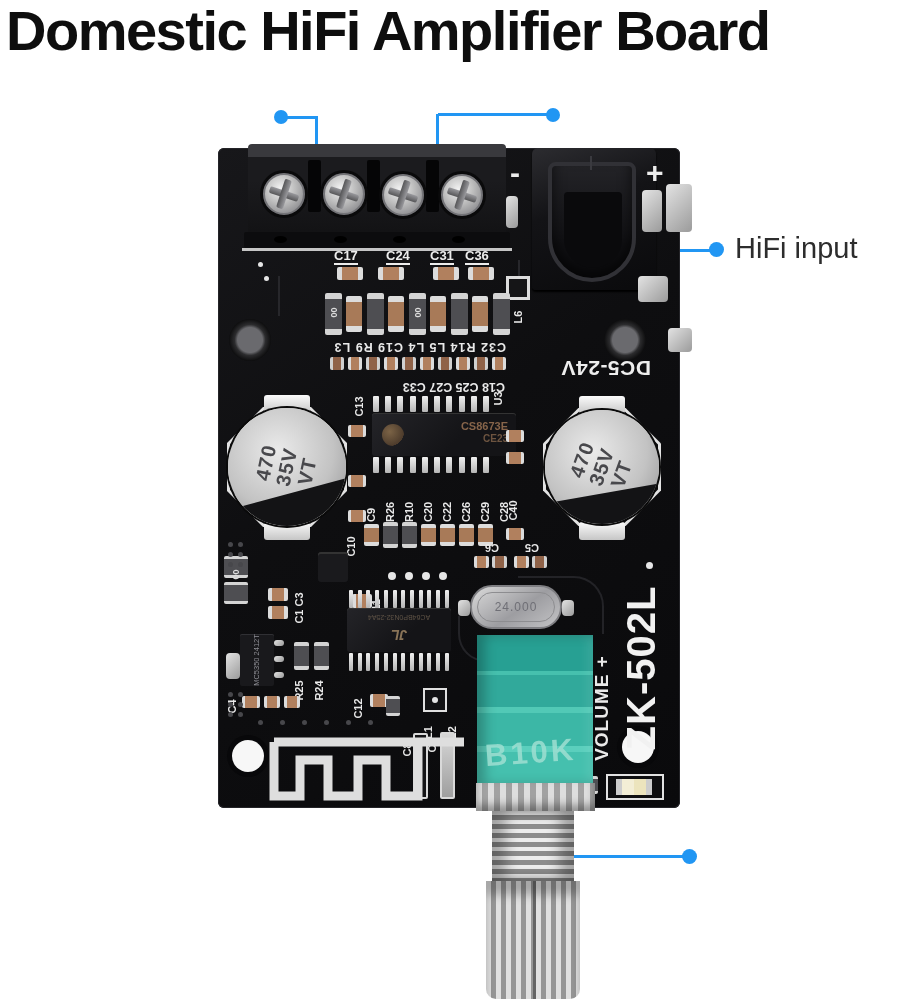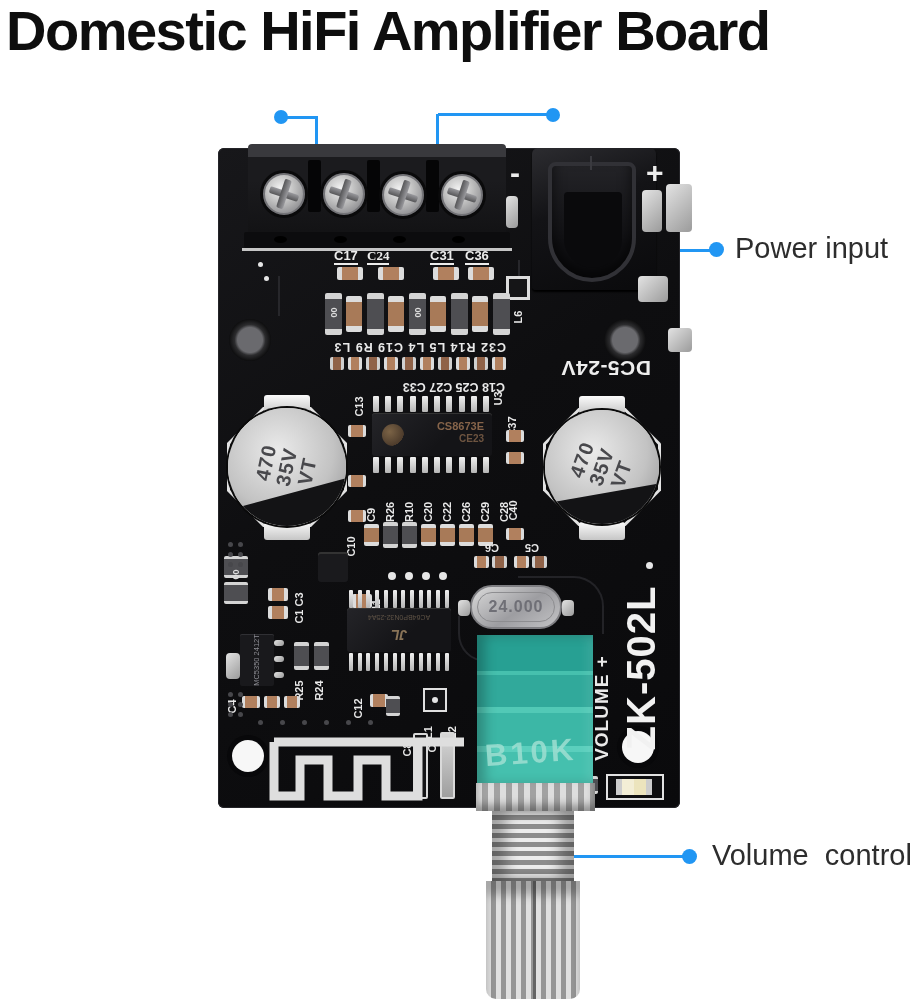--- a/index.html
+++ b/index.html
@@ -83,21 +83,21 @@
       background:radial-gradient(circle at 42% 36%,#eaeaea,#c3c3c3 55%,#8e8e90 95%);
       box-shadow:0 0 0 2px #0a0a0a;}
   .capblk{position:absolute;left:-12%;right:-12%;bottom:-20%;height:46%;background:#131315;}
   .captxt{position:absolute;left:50%;top:50%;text-align:center;font-size:20px;font-weight:bold;
       color:#48484c;line-height:1.05;letter-spacing:1px;}
 
   .xtal{position:absolute;border-radius:22px;border:2px solid #7e7e82;box-sizing:border-box;
       background:linear-gradient(145deg,#dadada,#9d9da1 55%,#c4c4c6);
       display:flex;align-items:center;justify-content:center;}
   .xtal::before{content:'';position:absolute;inset:5px;border-radius:16px;border:1px solid #8d8d90;}
-  .xtxt{font-size:16px;font-weight:bold;color:#6f6f76;letter-spacing:1px;}
+  .xtxt{font-size:12px;font-weight:normal;color:#6f6f76;letter-spacing:1px;}
 
   .pot{position:absolute;left:259px;top:487px;width:116px;height:150px;
       background:linear-gradient(180deg,#27a093 0 24%,#46c0ae 24% 27%,#31a99b 27% 48%,#52c9b6 48% 52%,#3cb7a6 52% 74%,#5bcfbd 74% 78%,#45c0ae 78% 100%);
       box-shadow:inset 8px 0 12px rgba(0,0,0,.25), inset -6px 0 10px rgba(255,255,255,.08);}
   .pottxt{position:absolute;left:8px;bottom:14px;font-size:31px;font-weight:bold;color:#9fdfd2;
       opacity:.85;transform:rotate(-4deg);letter-spacing:3px;}
   .potbase{position:absolute;left:258px;top:635px;width:119px;height:28px;
       background:repeating-linear-gradient(90deg,#dedede 0 6px,#a2a2a2 6px 12px);
       box-shadow:inset 0 -6px 8px rgba(0,0,0,.35);}
   .potthread{position:absolute;left:274px;top:663px;width:82px;height:70px;
@@ -138,26 +138,25 @@
   <i class="dot abs" style="left:274px;top:110px;width:14px;height:14px;"></i>
   <i class="hline abs" style="left:286px;top:116px;width:32px;"></i>
   <i class="vline abs" style="left:315px;top:117px;height:73px;"></i>
   <i class="dot abs" style="left:311px;top:187px;width:11px;height:11px;"></i>
 
   <i class="dot abs" style="left:546px;top:108px;width:14px;height:14px;"></i>
   <i class="hline abs" style="left:438px;top:113px;width:110px;"></i>
   <i class="vline abs" style="left:436px;top:114px;height:78px;"></i>
   <i class="dot abs" style="left:432px;top:191px;width:11px;height:11px;"></i>
 
-  <div class="ann-text" style="left:735px;top:232px;">Power input</div>
+  <div class="ann-text" style="left:735px;top:232px;">HiFi input</div>
   <i class="dot abs" style="left:601px;top:243px;width:15px;height:15px;"></i>
   <i class="hline abs" style="left:614px;top:249px;width:98px;"></i>
   <i class="dot abs" style="left:709px;top:242px;width:15px;height:15px;"></i>
 
-  <div class="ann-text" style="left:712px;top:839px;">Volume  control</div>
   <i class="dot abs" style="left:536px;top:851px;width:11px;height:11px;"></i>
   <i class="hline abs" style="left:545px;top:855px;width:140px;"></i>
   <i class="dot abs" style="left:682px;top:849px;width:15px;height:15px;"></i>
 
   <div class="board">
 
     <i class="trace abs" style="left:240px;top:468px;width:120px;height:44px;border-left:2px solid #232327;border-bottom:2px solid #232327;border-radius:0 0 0 28px;"></i>
     <i class="trace abs" style="left:300px;top:428px;width:84px;height:56px;border-right:2px solid #232327;border-top:2px solid #232327;border-radius:0 30px 0 0;"></i>
     <i class="abs" style="left:60px;top:128px;width:2px;height:40px;background:#27272b;"></i>
     <i class="abs" style="left:300px;top:112px;width:2px;height:32px;background:#27272b;"></i>
@@ -193,21 +192,21 @@
     <i class="lug abs" style="left:450px;top:180px;width:24px;height:24px;"></i>
     <i class="abs" style="left:288px;top:128px;width:24px;height:24px;border:3px solid #ddd;background:#151517;box-sizing:border-box;"></i>
     <span class="rl" style="left:288px;top:162px;width:24px;height:14px;">L6</span>
 
     <i class="hole-dark abs" style="left:11px;top:171px;"></i>
     <i class="hole-dark abs" style="left:386px;top:171px;"></i>
     <i class="hole-white abs" style="left:14px;top:592px;"></i>
     <i class="hole-white abs" style="left:404px;top:583px;"></i>
 
     <span class="slabel" style="left:116px;top:101px;">C17</span>
-    <span class="slabel" style="left:149px;top:101px;font-family:Liberation Serif, serif;">C24</span>
+    <span class="slabel" style="left:168px;top:101px;">C24</span>
     <span class="slabel" style="left:212px;top:101px;">C31</span>
     <span class="slabel" style="left:247px;top:101px;">C36</span>
     <i class="smd-tan abs" style="left:119px;top:119px;width:26px;height:13px;"></i>
     <i class="smd-tan abs" style="left:160px;top:119px;width:26px;height:13px;"></i>
     <i class="smd-tan abs" style="left:215px;top:119px;width:26px;height:13px;"></i>
     <i class="smd-tan abs" style="left:250px;top:119px;width:26px;height:13px;"></i>
     <i class="viaw" style="left:40px;top:114px;"></i>
     <i class="viaw" style="left:46px;top:128px;"></i>
 
     <i class="smd-dark-v abs" style="left:107px;top:145px;width:17px;height:42px;"></i>
@@ -242,21 +241,21 @@
         <i></i>
         <i></i>
         <i></i>
         <i></i>
         <i></i>
         <i></i>
         <i></i>
         <i></i>
         <i></i>
     </div>
-    <div class="ic" style="left:154px;top:265px;width:120px;height:43px;">
+    <div class="ic" style="left:154px;top:265px;width:120px;height:43px;padding-left:24px;">
       <i class="logo abs"></i>
       <div class="ictxt">
         <span>CS8673E</span>
         <small>CE23</small>
       </div>
     </div>
     <div class="pinrow" style="left:155px;top:309px;width:116px;height:16px;">
       <i></i>
         <i></i>
         <i></i>

